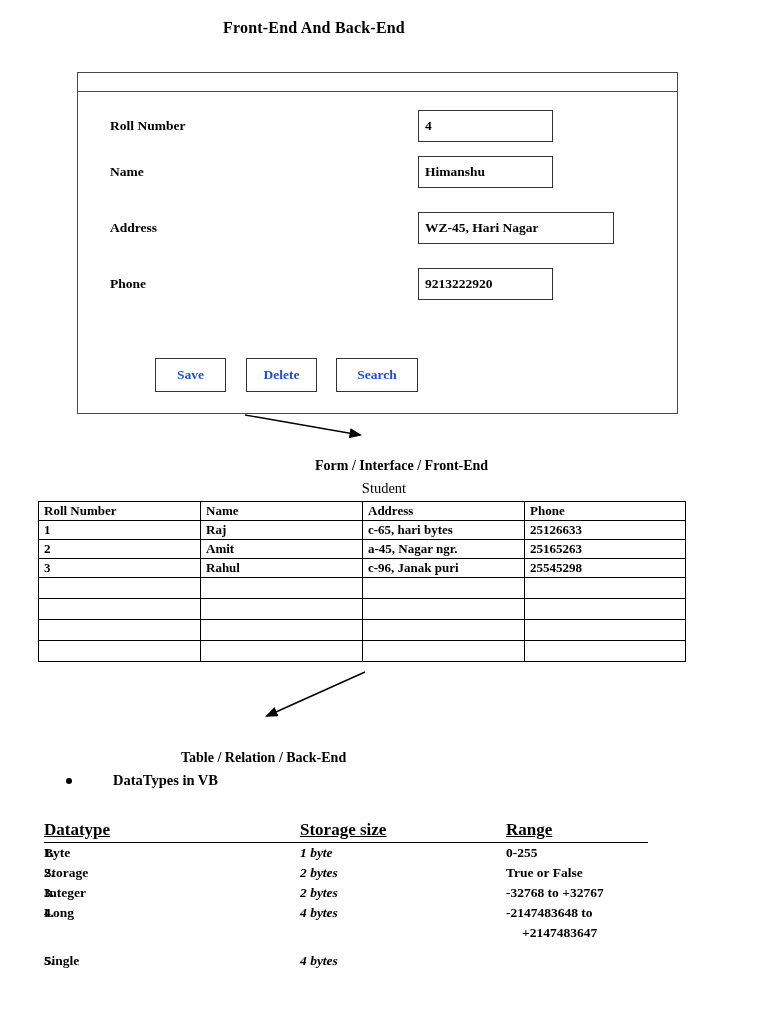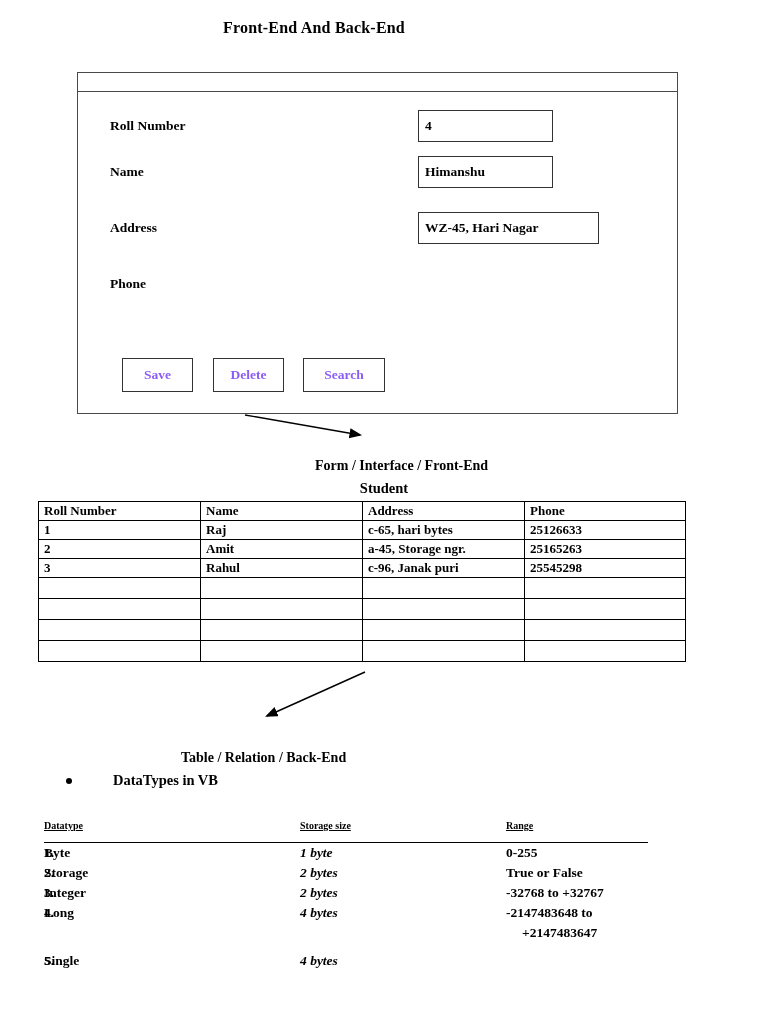--- a/index.html
+++ b/index.html
@@ -79,34 +79,35 @@
     box-sizing: border-box;
     background: #ffffff;
     font-size: 13.5px;
     font-weight: bold;
     display: flex;
     align-items: center;
     justify-content: center;
     height: 34px;
     top: 358px;
     font-family: "Liberation Serif", "DejaVu Serif", serif;
-    color: #8b5cf6;
+    color: #1d4ed8;
     cursor: pointer;
+    margin-left: 33px;
   }
 
   
   #lbl-roll   { left: 110px; top: 118px; }
   #lbl-name   { left: 110px; top: 164px; }
   #lbl-addr   { left: 110px; top: 220px; }
   #lbl-phone  { left: 110px; top: 276px; }
 
   
   #inp-roll  { left: 418px; top: 110px; width: 135px; height: 32px; }
   #inp-name  { left: 418px; top: 156px; width: 135px; height: 32px; }
-  #inp-addr  { left: 418px; top: 212px; width: 181px; height: 32px; }
+  #inp-addr  { left: 418px; top: 212px; width: 196px; height: 32px; }
   #inp-phone { left: 418px; top: 268px; width: 135px; height: 32px; }
 
   
   #btn-save   { left: 122px; width: 71px; }
   #btn-delete { left: 213px; width: 71px; }
   #btn-search { left: 303px; width: 82px; }
 
   
   .arrow-svg {
     position: absolute;
@@ -127,21 +128,21 @@
   #cap-back  { left: 181px; top: 730px; }
 
   
   .table-title {
     position: absolute;
     left: 0;
     top: 480px;
     width: 768px;
     text-align: center;
     font-size: 14.5px;
-    font-weight: bold;
+    font-weight: normal;
   }
   .student-table {
     position: absolute;
     left: 38px;
     top: 501px;
     width: 647px;
     border-collapse: collapse;
     table-layout: fixed;
     border: 1.5px solid #000;
   }
@@ -192,21 +193,21 @@
     width: 640px;
   }
   .dt-head {
     position: relative;
     height: 22px;
     border-bottom: 1.5px solid #000;
     width: 604px;
   }
   .dt-head span {
     position: absolute;
-    font-size: 10px;
+    font-size: 17px;
     font-weight: bold;
     text-decoration: underline;
     top: 0;
   }
   .dt-h1 { left: 0px; }
   .dt-h2 { left: 256px; }
   .dt-h3 { left: 462px; }
 
   .dt-row {
     position: relative;
@@ -237,20 +238,21 @@
   </div>
 
   <div class="form-label" id="lbl-roll">Roll Number</div>
   <div class="form-label" id="lbl-name">Name</div>
   <div class="form-label" id="lbl-addr">Address</div>
   <div class="form-label" id="lbl-phone">Phone</div>
 
   <div class="form-input" id="inp-roll">4</div>
   <div class="form-input" id="inp-name">Himanshu</div>
   <div class="form-input" id="inp-addr">WZ-45, Hari Nagar</div>
+  <div class="form-input" id="inp-phone">9213222920</div>
 
   <div class="form-button" id="btn-save">Save</div>
   <div class="form-button" id="btn-delete">Delete</div>
   <div class="form-button" id="btn-search">Search</div>
 
   <svg class="arrow-svg" id="arrow-front" width="140" height="40" viewBox="0 0 140 40">
     <defs>
       <marker id="ah1" markerWidth="9" markerHeight="9" refX="7.5" refY="3.6" orient="auto" markerUnits="strokeWidth">
         <path d="M0,0 L9,3.6 L0,7.2 z" fill="#000"></path>
       </marker>
@@ -280,21 +282,21 @@
     <tbody>
       <tr>
         <td>1</td>
         <td>Raj</td>
         <td>c-65, hari bytes</td>
         <td>25126633</td>
       </tr>
       <tr>
         <td>2</td>
         <td>Amit</td>
-        <td>a-45, Storage ngr.</td>
+        <td>a-45, Nagar ngr.</td>
         <td>25165263</td>
       </tr>
       <tr>
         <td>3</td>
         <td>Rahul</td>
         <td>c-96, Janak puri</td>
         <td>25545298</td>
       </tr>
       <tr class="empty">
         <td></td>

